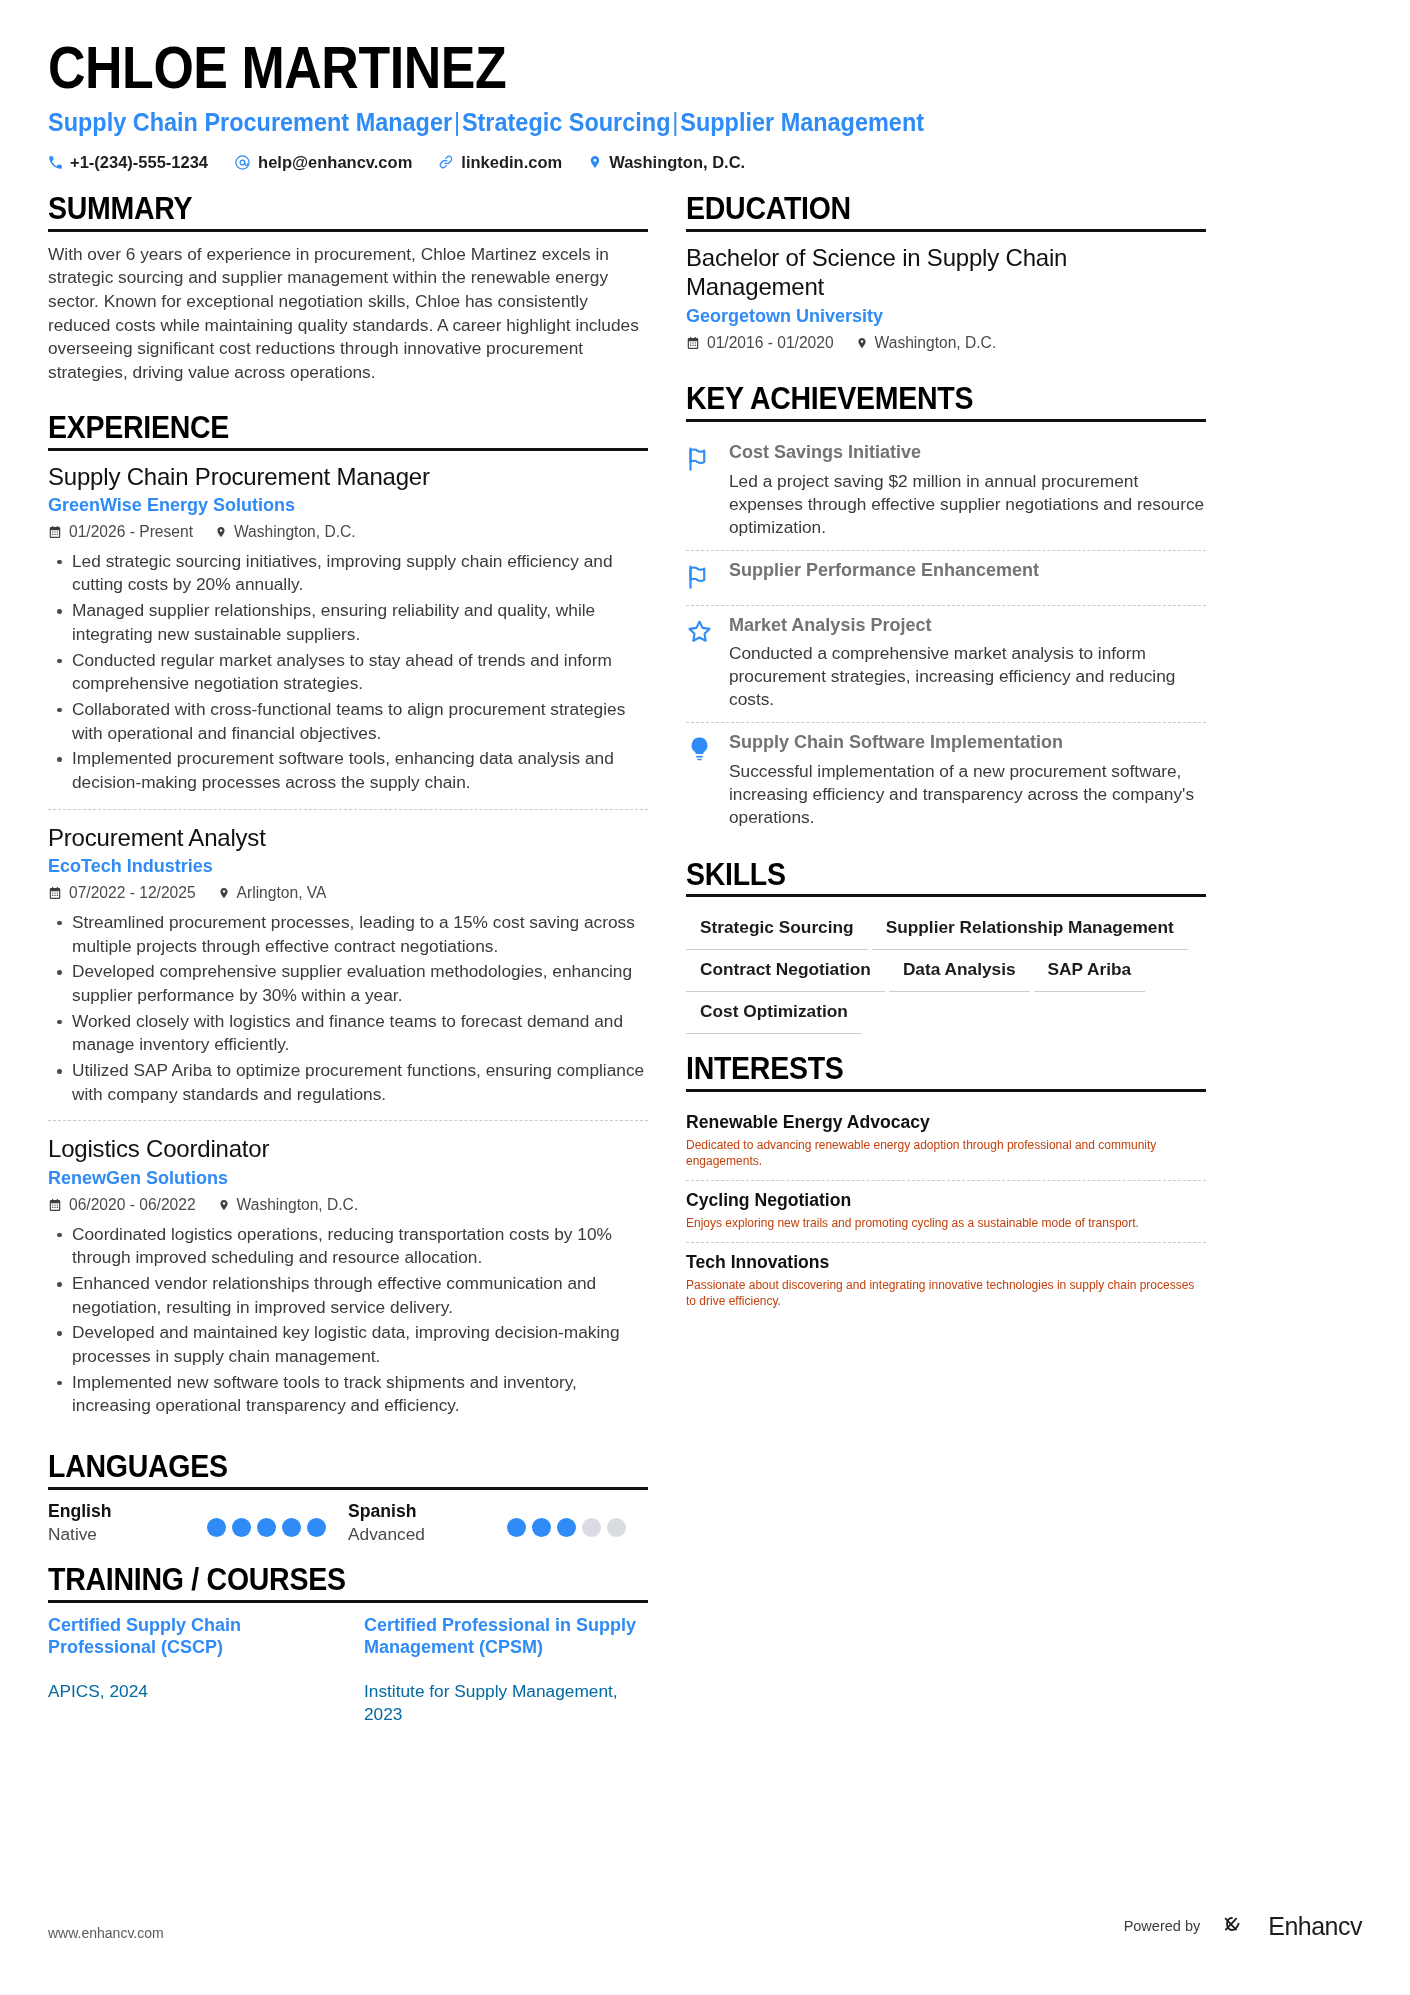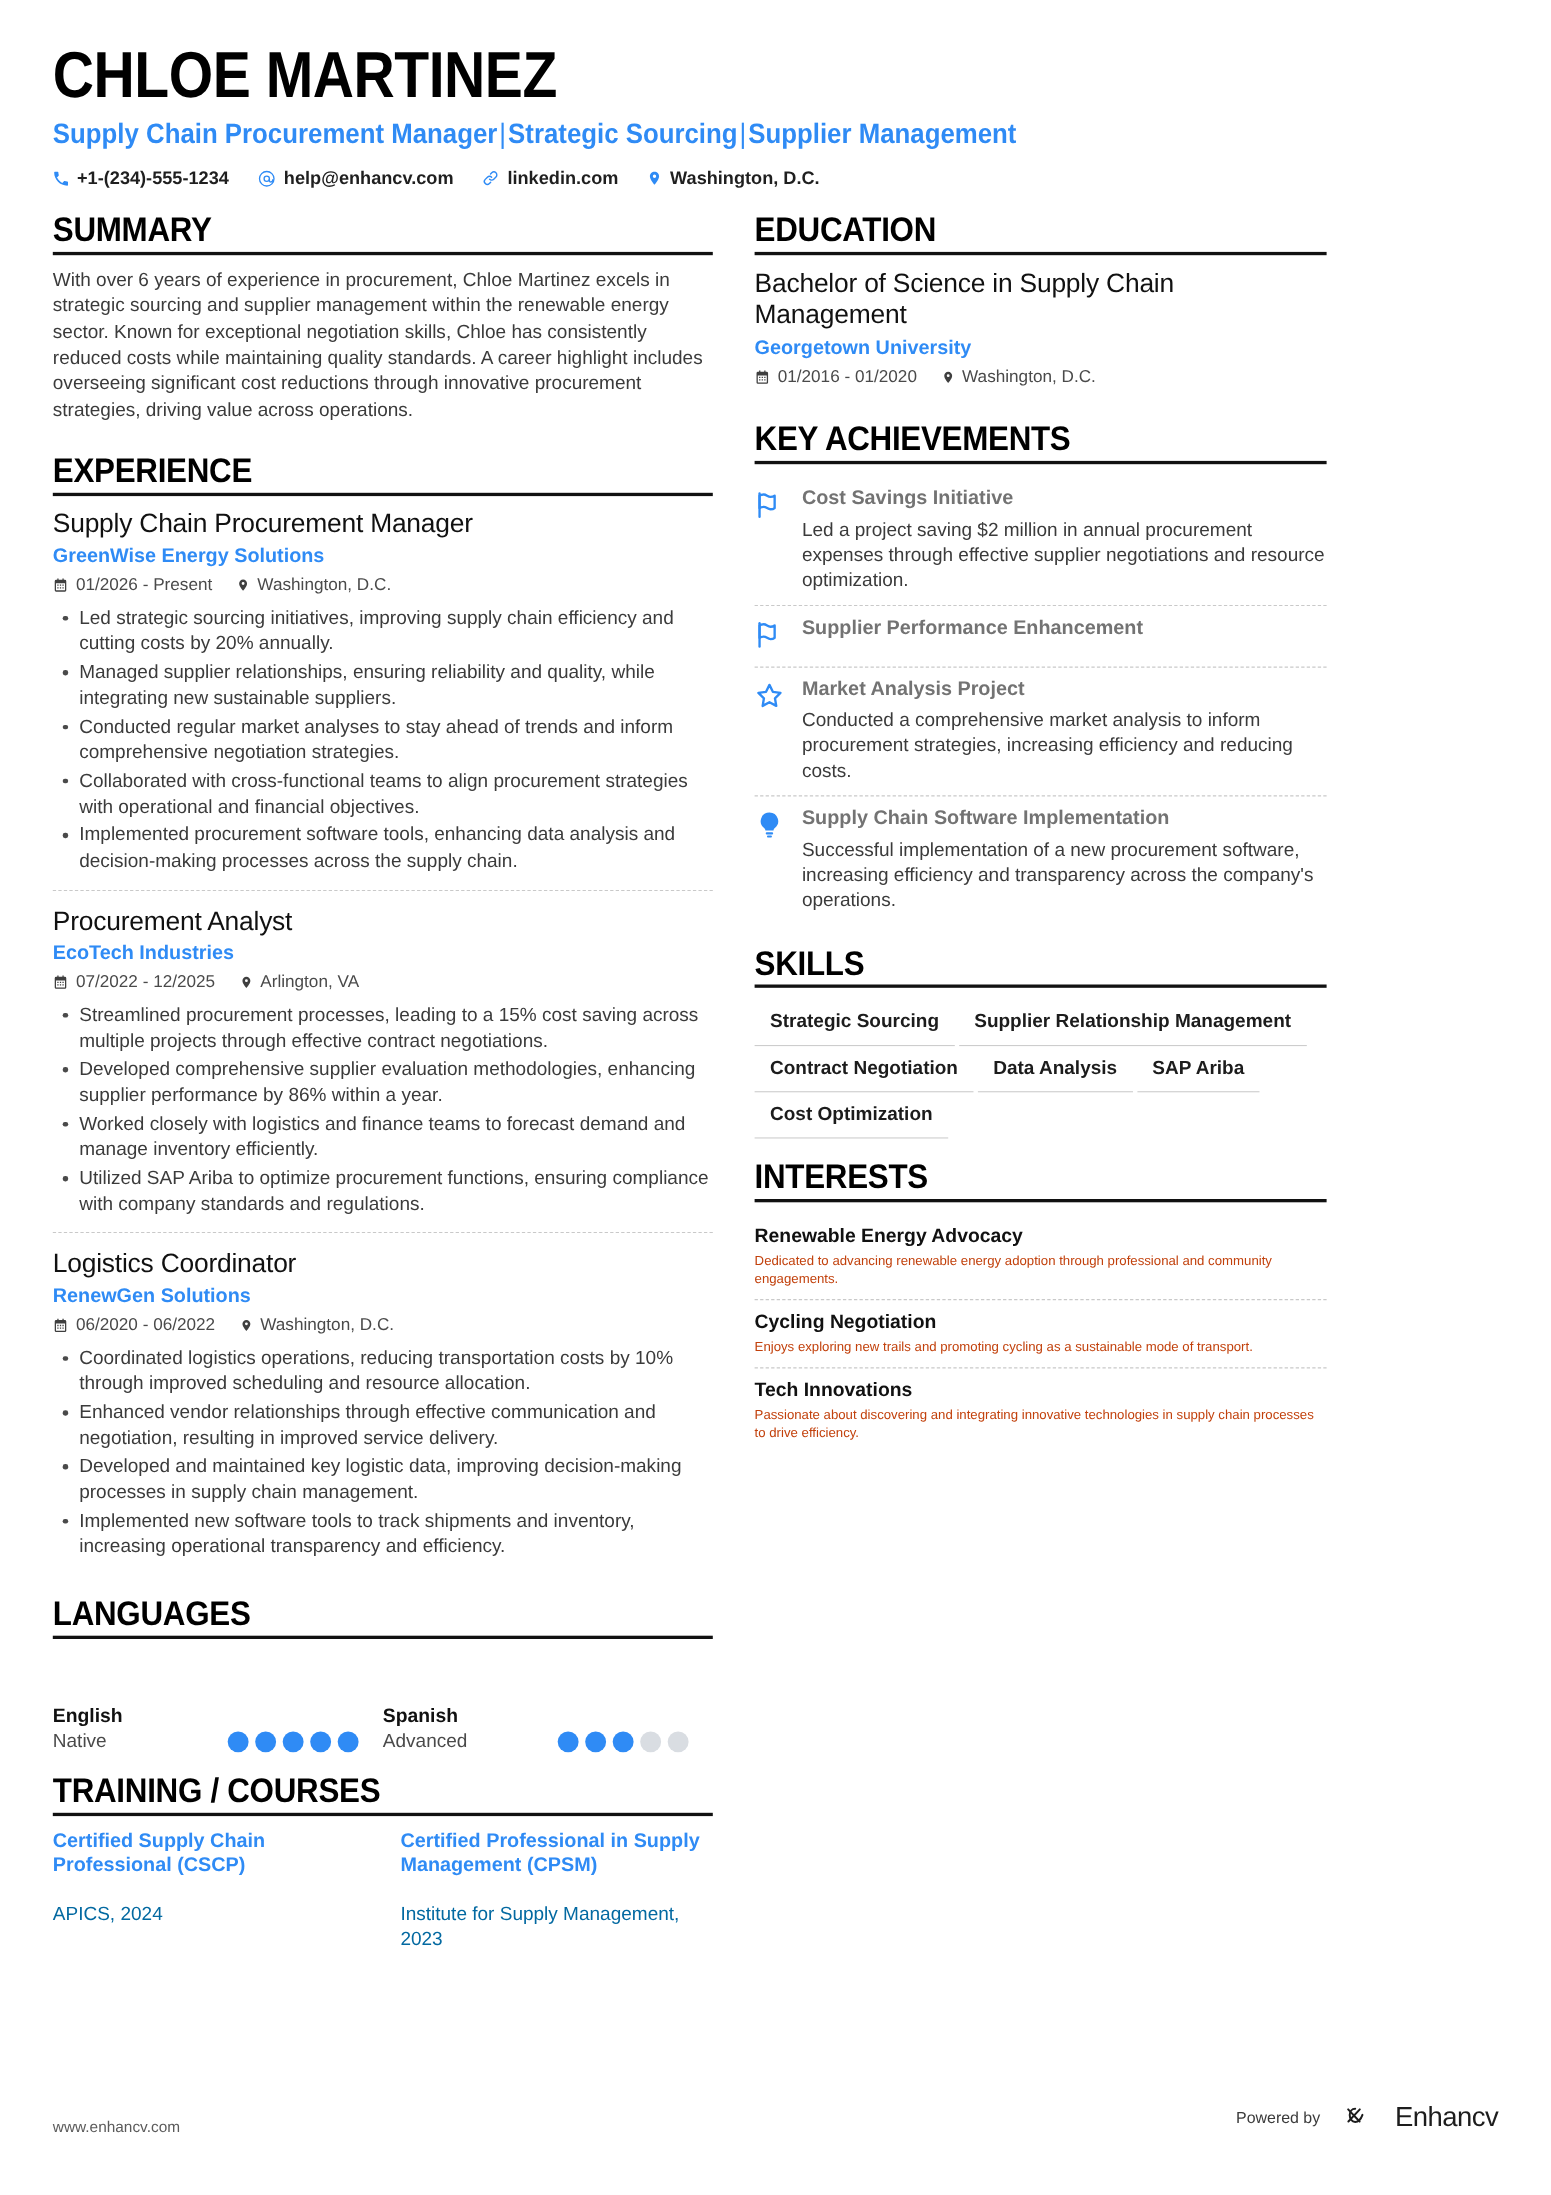--- a/index.html
+++ b/index.html
@@ -176,21 +176,21 @@
   .interest-title { font-size: 17.6px; font-weight: 700; color: #111; }
   .interest-desc {
     margin-top: 5px;
     font-size: 12px;
     line-height: 1.33;
     color: #c2410c;
   }
 
   
   .langs { display: flex; gap: 0; }
-  .lang { width: 50%; display: flex; align-items: flex-end; margin-top: 48px; }
+  .lang { width: 50%; display: flex; align-items: center; }
   .lang-names { flex: 1 1 auto; }
   .lang-name { font-size: 17.6px; font-weight: 700; color: #111; }
   .lang-level { margin-top: 2px; font-size: 17.3px; color: #4a4a4a; }
   .dots { display: flex; gap: 6px; align-items: center; padding-top: 10px; padding-right: 22px; }
   .dot { width: 19px; height: 19px; border-radius: 50%; background: #d9dde2; }
   .dot.on { background: #2f8bf5; }
 
   
   .courses { display: flex; gap: 32px; }
   .course { width: 50%; }
@@ -336,21 +336,21 @@
                 <span class="mi">
                   <svg width="12" height="14" viewBox="0 0 24 24" fill="#3f3f3f">
                       <path d="M12 1.8c-4 0-7.2 3.2-7.2 7.2 0 5.4 7.2 13.2 7.2 13.2s7.2-7.8 7.2-13.2c0-4-3.2-7.2-7.2-7.2zm0 9.8a2.6 2.6 0 1 1 0-5.2 2.6 2.6 0 0 1 0 5.2z"></path>
                     </svg>
                 </span>
                 <span>Arlington, VA</span>
               </span>
             </div>
             <ul class="bullets">
               <li>Streamlined procurement processes, leading to a 15% cost saving across multiple projects through effective contract negotiations.</li>
-              <li>Developed comprehensive supplier evaluation methodologies, enhancing supplier performance by 86% within a year.</li>
+              <li>Developed comprehensive supplier evaluation methodologies, enhancing supplier performance by 30% within a year.</li>
               <li>Worked closely with logistics and finance teams to forecast demand and manage inventory efficiently.</li>
               <li>Utilized SAP Ariba to optimize procurement functions, ensuring compliance with company standards and regulations.</li>
             </ul>
           </div>
 
           <div class="entry">
             <div class="job-title">Logistics Coordinator</div>
             <div class="company">RenewGen Solutions</div>
             <div class="meta">
               <span class="meta-item">

